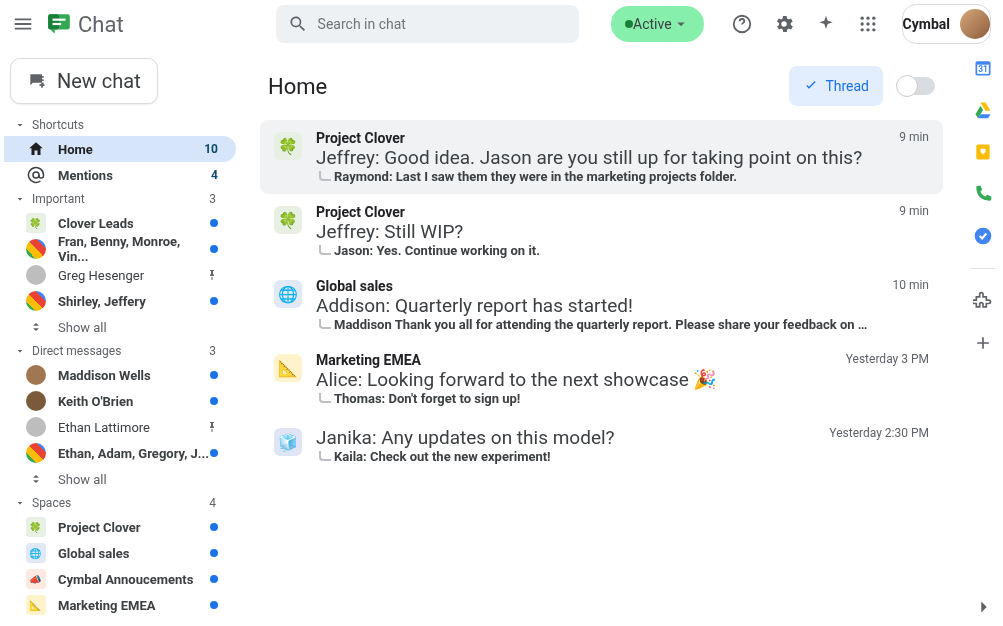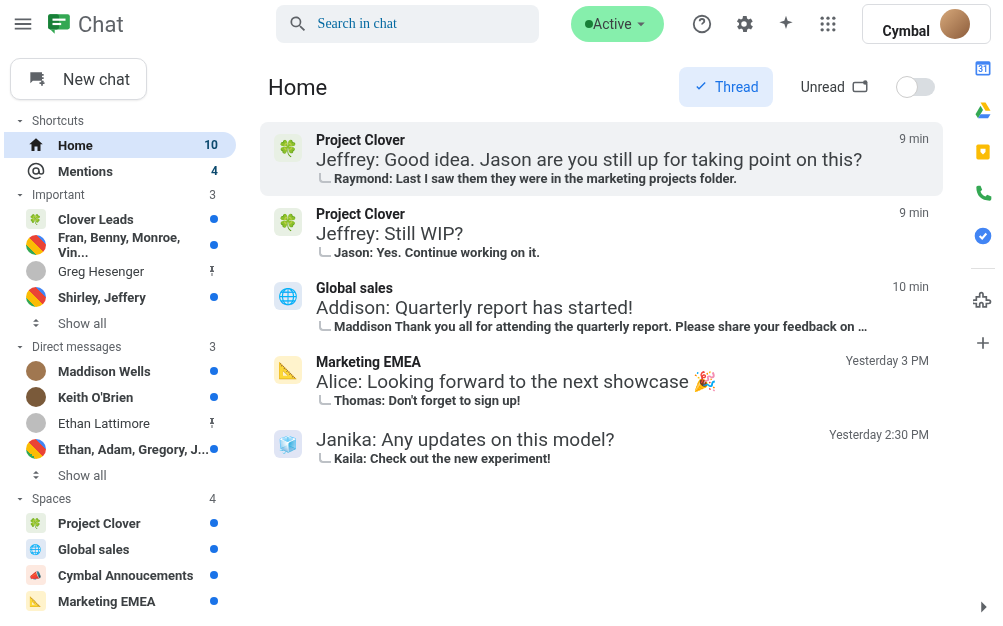--- a/index.html
+++ b/index.html
@@ -46,37 +46,37 @@
   display:flex;
   align-items:center;
   gap:0;
   font-size:14px;
   color:#3c4043;
 }
 .dot-green{width:8px;height:8px;border-radius:50%;background:#188038;}
 .topbar-icons{display:flex;align-items:center;gap:18px;margin-left:14px;}
 .icon-btn{width:24px;height:24px;display:flex;align-items:center;justify-content:center;color:#5f6368;cursor:pointer;}
 .profile-pill{
-  display:flex;align-items:flex-end;gap:10px;
-  border:1px solid #dadce0;border-radius:6px;
-  padding:4px 20px;margin-left:10px;font-weight:700;
+  display:flex;align-items:center;gap:10px;
+  border:1px solid #dadce0;border-radius:14px;
+  padding:4px 0;margin-left:10px;font-weight:700;
 }
 .avatar{width:30px;height:30px;border-radius:50%;background:linear-gradient(135deg,#d7a97b,#8c5c3b);}
 
 
 .sidebar{
   position:absolute;left:0;top:48px;bottom:0;width:240px;
   padding:6px 4px;
   overflow:hidden;
 }
 .new-chat-btn{
-  display:inline-flex;align-items:center;gap:16px;
+  display:inline-flex;align-items:center;gap:10px;
   padding:10px 16px;border:1px solid #dadce0;border-radius:10px;
   background:#fff;margin:4px 6px 10px 6px;cursor:pointer;
-  font-size:16px;color:#3c4043;
+  font-size:20px;color:#3c4043;
   box-shadow:0 1px 2px rgba(0,0,0,.08);
 }
 .section-hdr{
   display:flex;align-items:center;gap:6px;
   font-size:12px;color:#5f6368;
   padding:4px 10px;
   cursor:pointer;
 }
 .section-hdr .count{margin-left:auto;margin-right:10px;}
 .nav-item{
@@ -153,21 +153,21 @@
       <path d="M4 17l4 4v-4z" fill="#34a853"></path>
       <rect x="6" y="7" width="12" height="2" fill="#fff"></rect>
       <rect x="6" y="11" width="8" height="2" fill="#fff"></rect>
     </svg>
     <span>Chat</span>
   </div>
   <div class="search-box">
     <svg viewBox="0 0 24 24" width="20" height="20" fill="#5f6368">
         <path d="M15.5 14h-.8l-.3-.3a6.5 6.5 0 10-.7.7l.3.3v.8l5 5 1.5-1.5-5-5zM9.5 14a4.5 4.5 0 110-9 4.5 4.5 0 010 9z"></path>
       </svg>
-    <span style="color:#0369a1;font-family:Liberation Serif, serif;">Search in chat</span>
+    <span style="color:#737373;">Search in chat</span>
   </div>
   <div class="status-chip">
     <span class="dot-green"></span>
     <span>Active</span>
     <svg viewBox="0 0 24 24" width="18" height="18" fill="#5f6368">
         <path d="M7 10l5 5 5-5z"></path>
       </svg>
   </div>
   <div class="topbar-icons">
     <div class="icon-btn">
@@ -407,27 +407,20 @@
 <div class="main">
   <div class="main-header">
     <h1>Home</h1>
     <div class="filter-group">
       <div class="filter-chip active">
         <svg viewBox="0 0 24 24" width="16" height="16" fill="#1a73e8">
             <path d="M9 16l-4-4 1.4-1.4L9 13.2l8.6-8.6L19 6z"></path>
           </svg>
         <span>Thread</span>
       </div>
-      <div class="filter-chip" style="color:#3c4043;">
-        <span>Unread</span>
-        <svg viewBox="0 0 24 24" width="18" height="18" fill="none" stroke="#5f6368" stroke-width="2">
-            <rect x="3" y="6" width="18" height="12" rx="2"></rect>
-            <circle cx="19" cy="6" r="3" fill="#5f6368" stroke="none"></circle>
-          </svg>
-      </div>
       <div class="toggle"></div>
     </div>
   </div>
 
   <div class="thread-list" id="thread-list">
       <div class="thread-item hl">
     <div class="thread-avatar" style="background:#e8f0e4">🍀</div>
     <div class="thread-body">
       <div class="thread-title">Project Clover</div>
       <div class="thread-line">Jeffrey: Good idea. Jason are you still up for taking point on this?</div>

